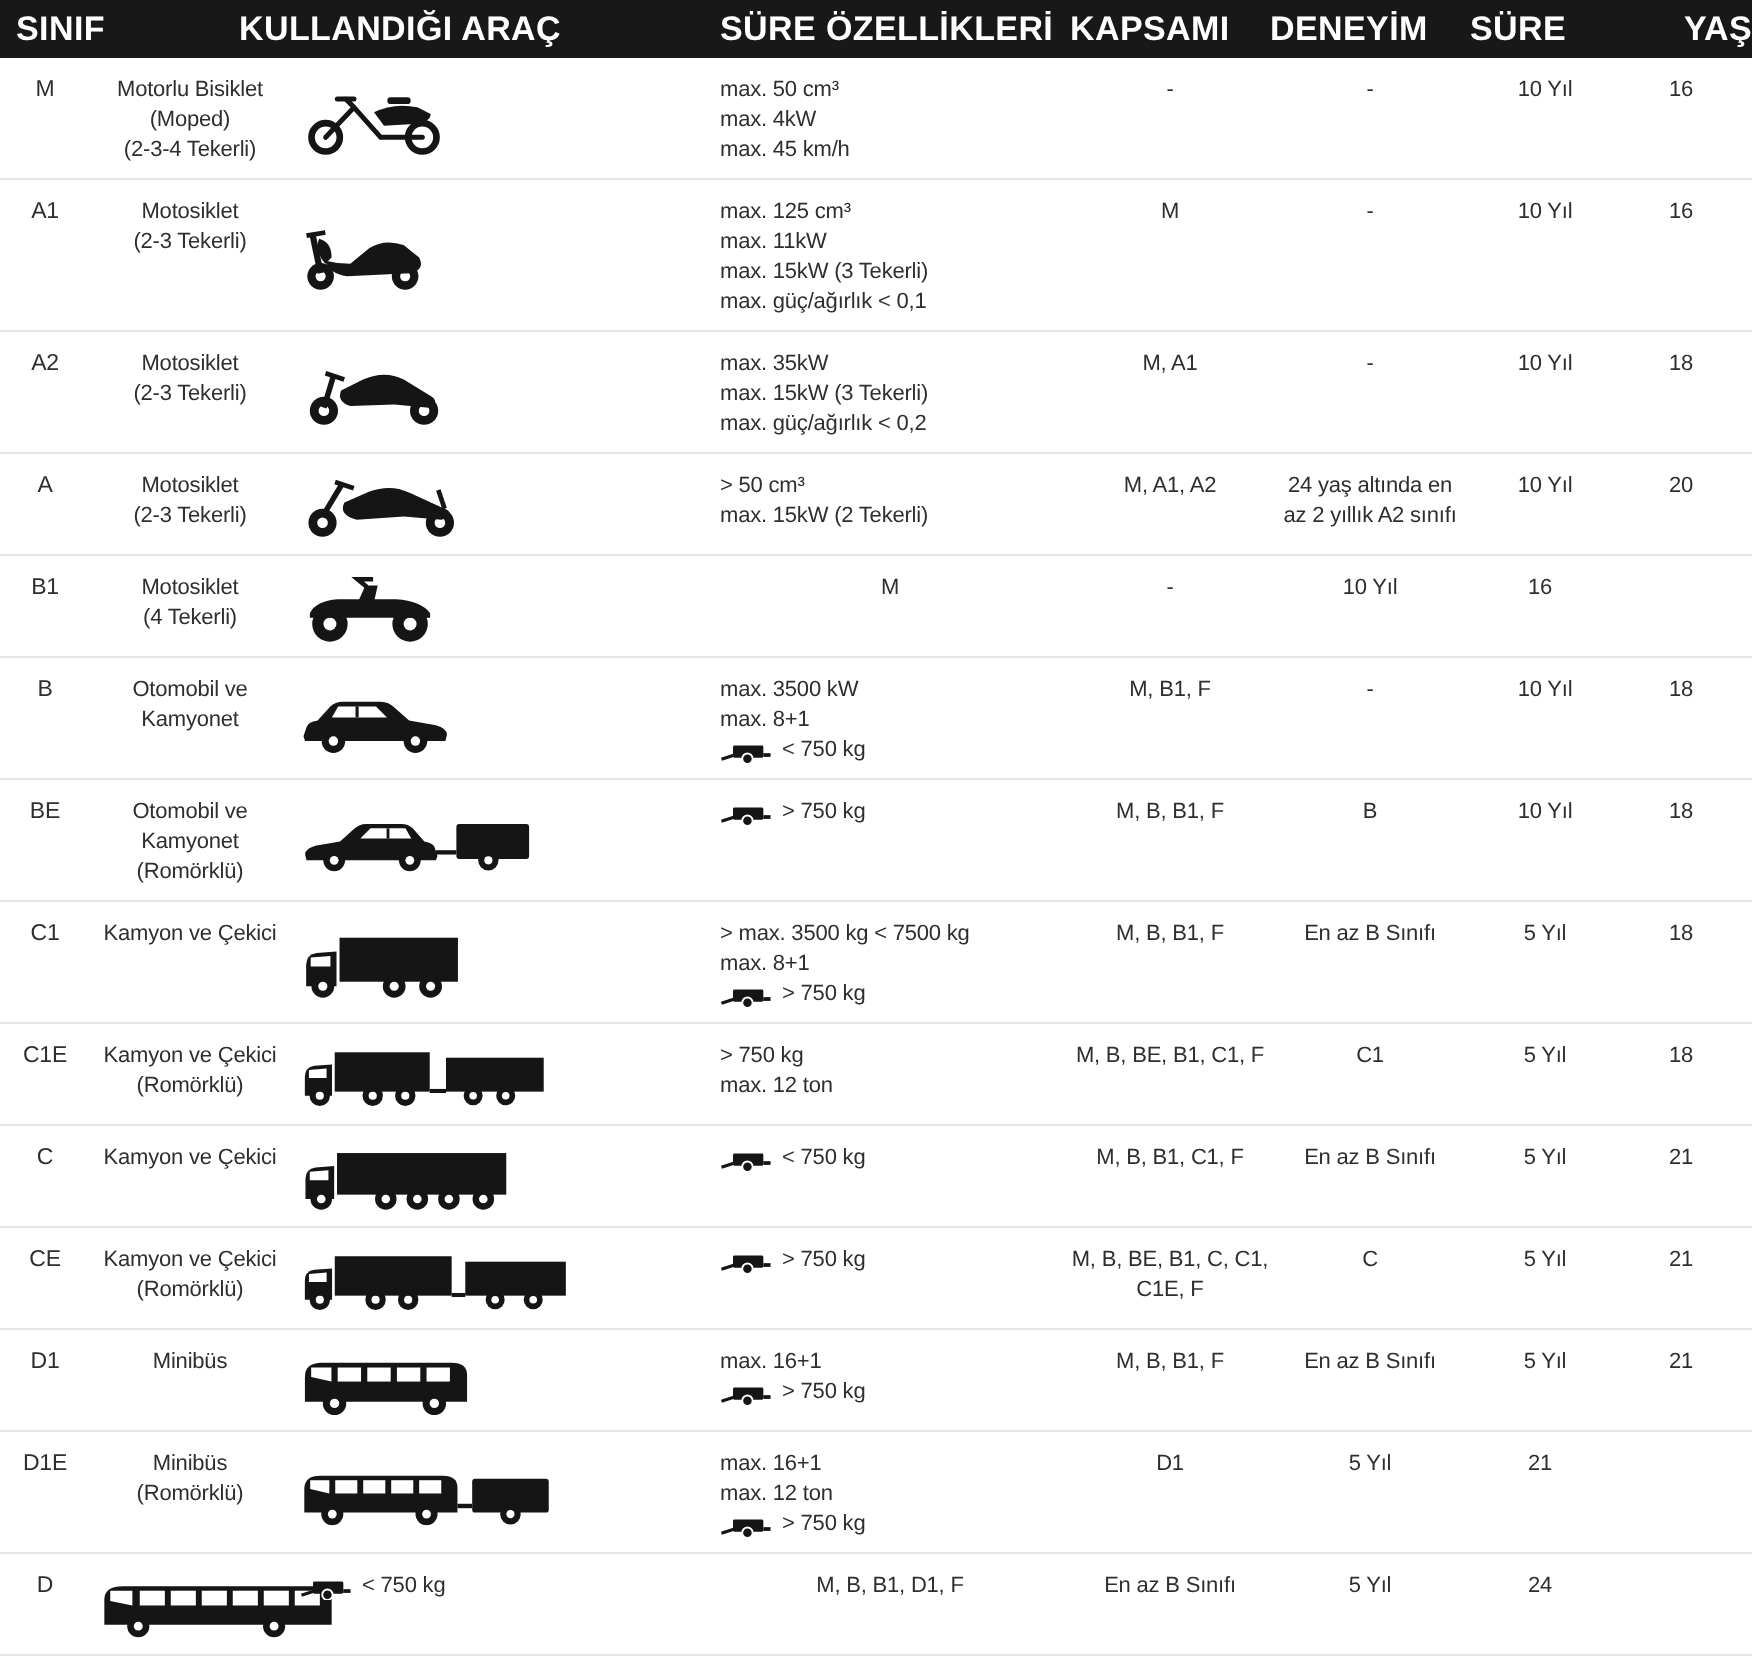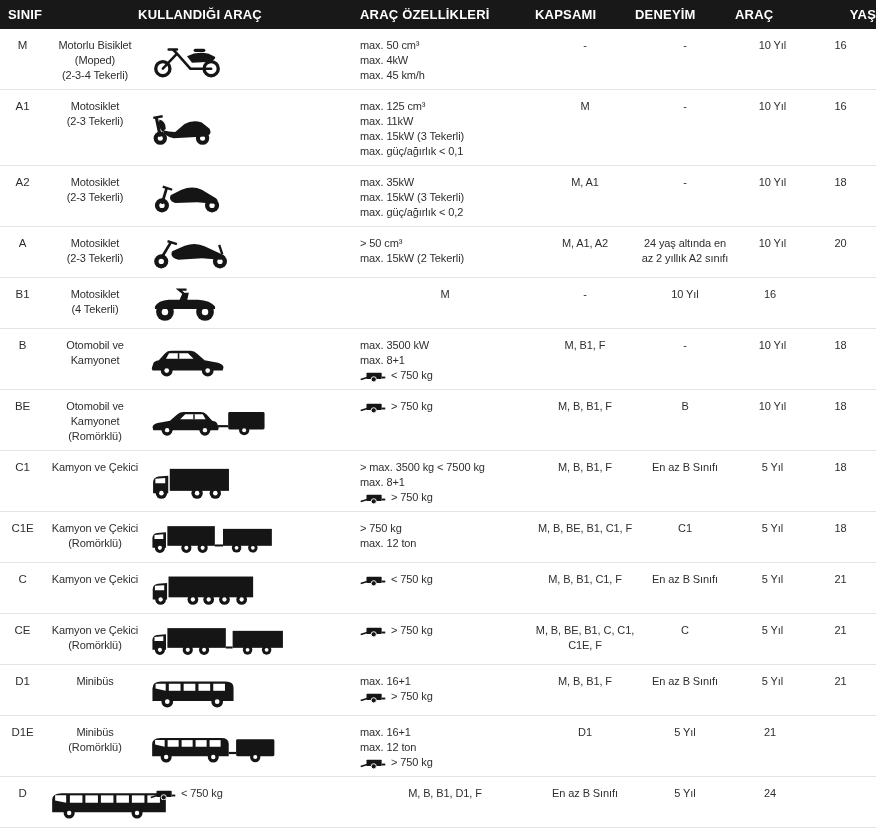--- a/index.html
+++ b/index.html
@@ -1,21 +1,21 @@
 <!DOCTYPE html>
 <html><head>
 <meta charset="utf-8">
 <style>
   *{box-sizing:border-box}
   html,body{margin:0;padding:0;background:#fff}
   body{width:876px;font-family:"Liberation Sans",sans-serif;color:#2e2e2e}
   .table{width:876px}
   .hdr,.row{display:grid;grid-template-columns:45px 100px 210px 180px 100px 100px 75px 66px}
   .hdr{background:#181818;color:#fff;height:29px;align-items:center}
-  .h{font-size:13px;font-weight:bold;letter-spacing:.2px;white-space:nowrap}
+  .h{font-size:17px;font-weight:bold;letter-spacing:.2px;white-space:nowrap}
   .h-sinif{padding-left:8px}
   .h-arac{grid-column:2 / span 2;text-align:center}
   .h-ozellik{padding-left:5px}
   .h-kapsam,.h-deneyim,.h-sure{}
   .h-yas{text-align:right;}
   .row{border-bottom:1px solid #e4e4e4;padding:6px 0}
   .cell{font-size:11px;line-height:15px;letter-spacing:-.1px}
   .cls{text-align:center;padding-top:3px;font-size:11.5px}
   .name{text-align:center;white-space:pre-line;padding-top:3px}
   .icon-cell{display:flex;align-items:center;min-height:38px;overflow:visible}
@@ -26,24 +26,24 @@
   .kapsam,.deneyim,.sure{text-align:center;white-space:pre-line;padding-top:3px}
   .yas{text-align:center;padding-right:5px;padding-top:3px}
 </style>
 </head>
 <body>
 
 <div class="table">
   <div class="hdr">
     <div class="h h-sinif">SINIF</div>
     <div class="h h-arac">KULLANDIĞI ARAÇ</div>
-    <div class="h h-ozellik">ARAÇ ÖZELLİKLERİ</div>
+    <div class="h h-ozellik">SÜRE ÖZELLİKLERİ</div>
     <div class="h h-kapsam">KAPSAMI</div>
     <div class="h h-deneyim">DENEYİM</div>
-    <div class="h h-sure">ARAÇ</div>
+    <div class="h h-sure">SÜRE</div>
     <div class="h h-yas">YAŞ</div>
   </div>
   <div id="rows">
       <div class="row">
         <div class="cell cls">M</div>
         <div class="cell name">Motorlu Bisiklet
 (Moped)
 (2-3-4 Tekerli)</div>
         <div class="cell icon-cell">
           <span class="vicon">

